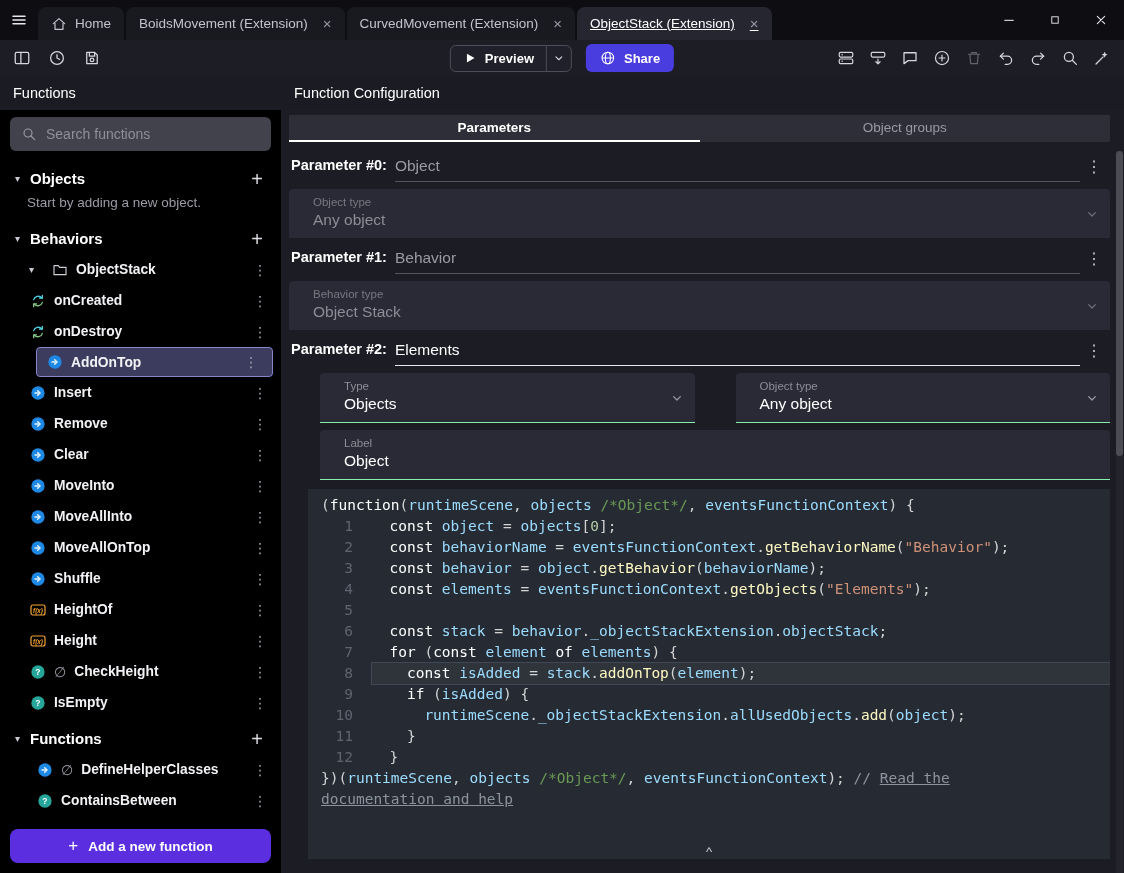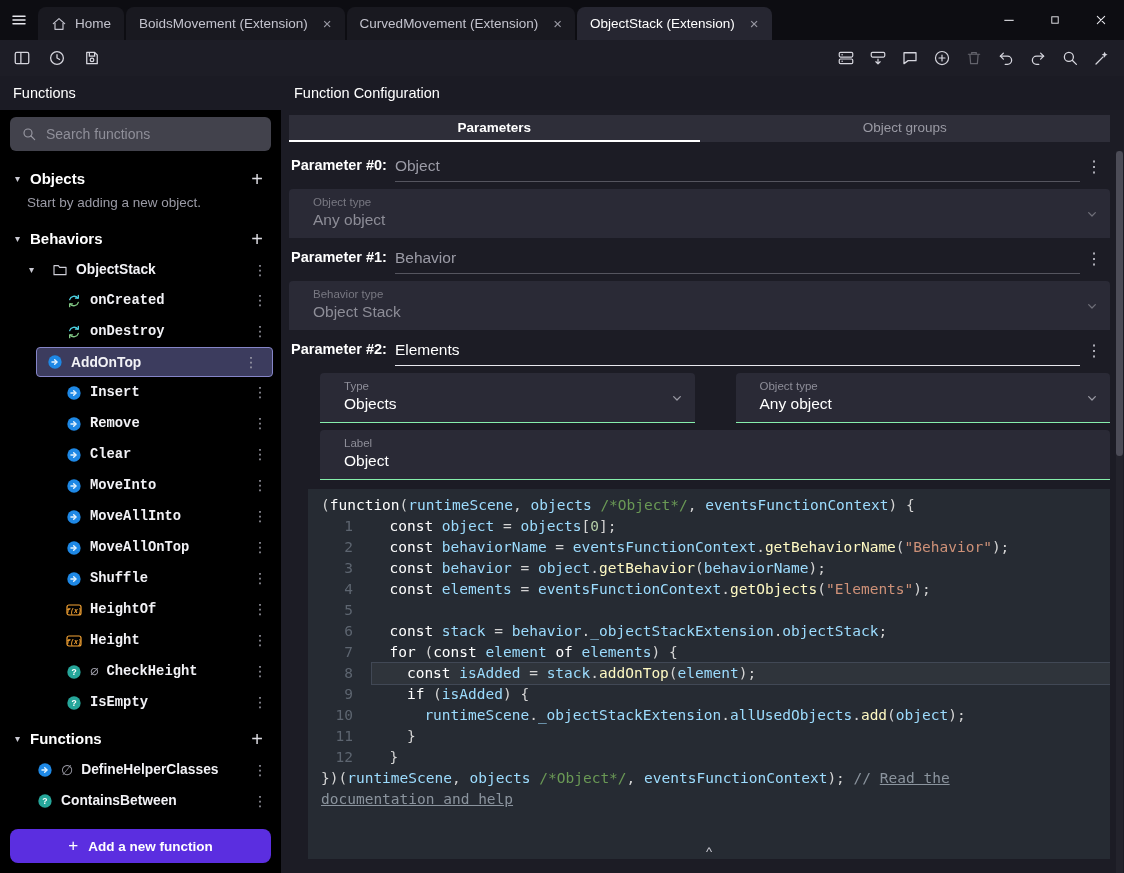--- a/index.html
+++ b/index.html
@@ -7,21 +7,21 @@
   body { background:#1c1c25; color:#fff; font-family:"Liberation Sans",sans-serif; }
   .app { display:flex; flex-direction:column; height:100%; }
 
   
   .titlebar { height:40px; background:#0d0d12; display:flex; align-items:flex-end; }
   .tb-menu { width:38px; height:40px; display:flex; align-items:center; justify-content:center;
              background:none; border:none; color:#e8e8ee; cursor:pointer; }
   .tabs { display:flex; align-items:flex-end; gap:2px; height:40px; }
   .tab { height:33px; display:flex; align-items:center; gap:8px; padding:0 13px;
          background:#191920; border-radius:8px 8px 0 0; font-size:13.5px; color:#c3c3cd; cursor:pointer; }
-  .tab.active { background:#262631; color:#fff; }
+  .tab.active { background:#262631; color:#fff;text-decoration:underline; }
   .tab-close { margin-left:7px; color:#9a9aa4; font-size:15px; line-height:1; }
   .win-controls { margin-left:auto; display:flex; height:40px; }
   .win-btn { width:46px; background:none; border:none; color:#e8e8ee; display:flex;
              align-items:center; justify-content:center; cursor:pointer; }
 
   
   .toolbar { height:36px; background:#1d1d26; display:flex; align-items:center; padding:0 8px; position:relative; }
   .tbar-group { display:flex; align-items:center; gap:7px; }
   .tbar-group.right { margin-left:auto; gap:4px; }
   .icon-btn { width:28px; height:28px; display:flex; align-items:center; justify-content:center;
@@ -53,21 +53,21 @@
   .caret { width:11px; margin-right:7px; color:#c9c9d2; font-size:10px; flex:none; text-align:center; }
   .section { padding-left:12px; margin-top:5px; }
   .slabel { font-weight:700; font-size:15px; color:#fff; flex:1; }
   .plus-btn { background:none; border:none; color:#dcdce2; font-size:20px; width:24px; height:24px;
               display:flex; align-items:center; justify-content:center; cursor:pointer; line-height:1; }
   .note { padding:1px 10px 8px 27px; color:#9b9ba6; font-size:13.5px; cursor:default; }
   .folder { padding-left:26px; column-gap:8px; }
   .folder .ilabel, .item .ilabel { font-size:13.8px; font-weight:600; color:#f2f2f6; flex:1;
                                    white-space:nowrap; overflow:hidden; }
   .item { column-gap:8px; }
-  .item.lvl2 { padding-left:66px;font-family:Liberation Mono, monospace; }
+  .item.lvl2 { padding-left:30px; }
   .item.lvl1 { padding-left:37px; }
   .item.selected { background:#3c3c5e; border:1px solid #8585c8; border-radius:4px;
                    margin:0 8px 0 36px; padding-left:10px; height:30px; }
   .kebab { color:#a6a6b0; font-size:14px; padding:0 2px; flex:none; }
   .priv { color:#9b9ba6; font-size:14px; flex:none; }
   .add-fn { margin:8px 10px 10px; height:34px; flex:none; background:#5b2ee0; border:none; border-radius:8px;
             color:#fff; font-weight:700; font-size:13.5px; display:flex; align-items:center; justify-content:center;
             gap:10px; cursor:pointer; font-family:inherit; }
   .add-fn .plus { font-size:17px; font-weight:400; }
 
@@ -283,20 +283,41 @@
           <svg class="ic">
             <use href="#i-history"></use>
           </svg>
         </button>
       <button class="icon-btn">
           <svg class="ic">
             <use href="#i-save"></use>
           </svg>
         </button>
     </div>
+    <div class="tbar-center">
+      <div class="preview-btn">
+        <span class="pv-main">
+          <svg class="ic ic14">
+              <use href="#i-play"></use>
+            </svg>
+          <span>Preview</span>
+        </span>
+        <span class="pv-chev">
+            <svg class="ic ic14">
+              <use href="#i-chev"></use>
+            </svg>
+          </span>
+      </div>
+      <button class="share-btn">
+        <svg class="ic ic16">
+            <use href="#i-globe"></use>
+          </svg>
+        <span>Share</span>
+      </button>
+    </div>
     <div class="tbar-group right">
       <button class="icon-btn">
           <svg class="ic">
             <use href="#i-debug"></use>
           </svg>
         </button>
       <button class="icon-btn">
           <svg class="ic">
             <use href="#i-net"></use>
           </svg>

